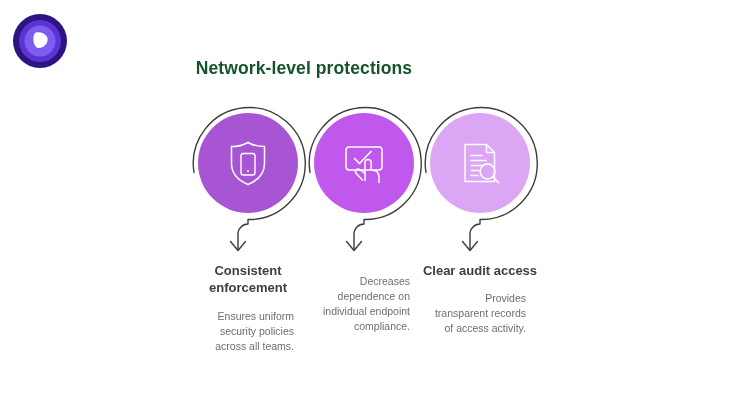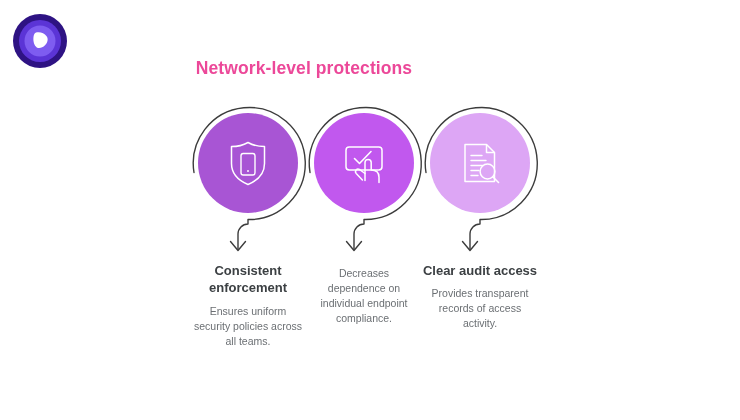--- a/index.html
+++ b/index.html
@@ -27,21 +27,21 @@
 
   
   .page-title {
     position: absolute;
     left: 0;
     top: 58px;
     width: 608px;
     text-align: center;
     font-size: 17.5px;
     font-weight: bold;
-    color: #ec4899;
+    color: #14532d;
     letter-spacing: 0.1px;
   }
 
   
   .diagram {
     position: absolute;
     left: 0;
     top: 0;
     width: 740px;
     height: 328px;
@@ -111,22 +111,23 @@
     color: #3c4043;
     line-height: 1.34;
     margin: 0 0 7px 0;
     padding: 0 4px;
   }
   .caption-body {
     font-size: 10.5px;
     font-weight: normal;
     color: #6b6f73;
     line-height: 1.42;
-    margin: 4px;
+    margin: 12px;
     padding: 0 8px;
+    text-align: right;
   }
 </style>
 </head>
 <body>
 
 <div class="logo">
   <svg width="58" height="58" viewBox="0 0 58 58" aria-hidden="true">
     <circle cx="29" cy="29" r="27" fill="#2e1383"></circle>
     <circle cx="29" cy="29" r="21" fill="#5b34d6"></circle>
     <circle cx="29" cy="29" r="15.5" fill="#7e5cf0"></circle>

